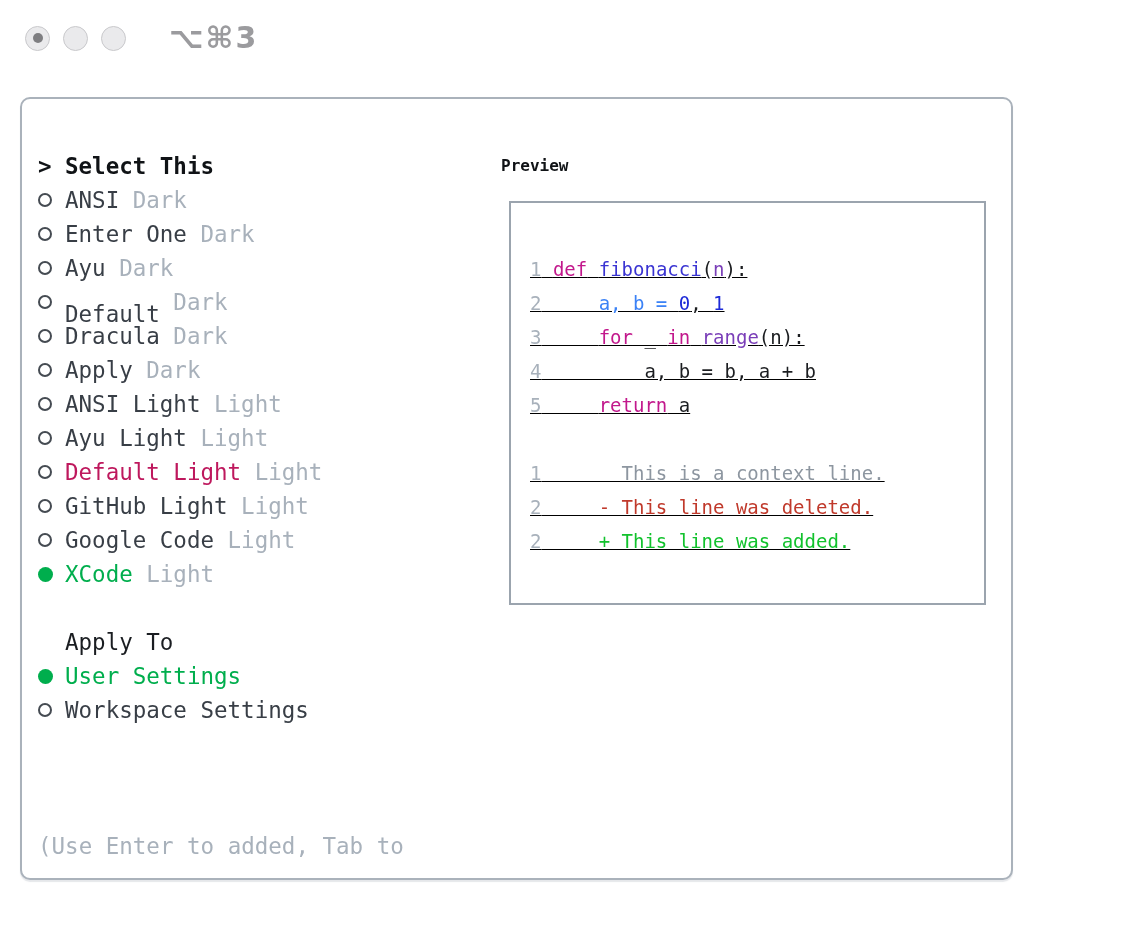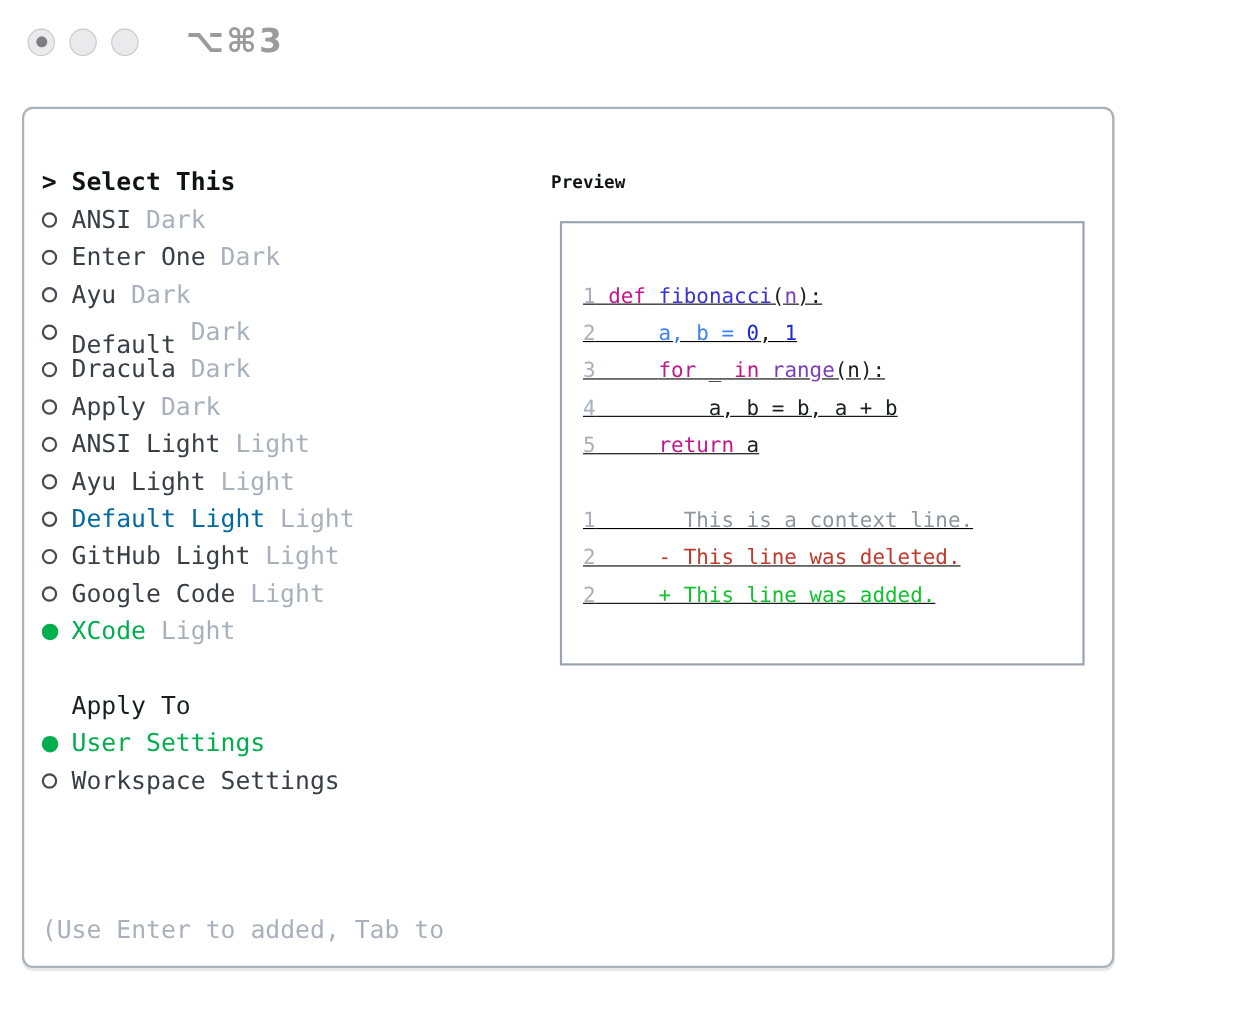--- a/index.html
+++ b/index.html
@@ -72,21 +72,21 @@
 
       <div id="theme-items">
           <div class="row"><span class="bullet-col"><span class="ring"></span></span><span style="color: rgb(56, 62, 70);">ANSI</span><span style="color: rgb(168, 177, 187);"> Dark</span></div>
           <div class="row"><span class="bullet-col"><span class="ring"></span></span><span style="color: rgb(56, 62, 70);">Enter One</span><span style="color: rgb(168, 177, 187);"> Dark</span></div>
           <div class="row"><span class="bullet-col"><span class="ring"></span></span><span style="color: rgb(56, 62, 70);">Ayu</span><span style="color: rgb(168, 177, 187);"> Dark</span></div>
           <div class="row"><span class="bullet-col"><span class="ring"></span></span><span style="color: rgb(56, 62, 70); margin-top: 24px;">Default</span><span style="color: rgb(168, 177, 187);"> Dark</span></div>
           <div class="row"><span class="bullet-col"><span class="ring"></span></span><span style="color: rgb(56, 62, 70);">Dracula</span><span style="color: rgb(168, 177, 187);"> Dark</span></div>
           <div class="row"><span class="bullet-col"><span class="ring"></span></span><span style="color: rgb(56, 62, 70);">Apply</span><span style="color: rgb(168, 177, 187);"> Dark</span></div>
           <div class="row"><span class="bullet-col"><span class="ring"></span></span><span style="color: rgb(56, 62, 70);">ANSI Light</span><span style="color: rgb(168, 177, 187);"> Light</span></div>
           <div class="row"><span class="bullet-col"><span class="ring"></span></span><span style="color: rgb(56, 62, 70);">Ayu Light</span><span style="color: rgb(168, 177, 187);"> Light</span></div>
-          <div class="row"><span class="bullet-col"><span class="ring"></span></span><span style="color: #0369a1;">Default Light</span><span style="color: rgb(168, 177, 187);"> Light</span></div>
+          <div class="row"><span class="bullet-col"><span class="ring"></span></span><span style="color: #be185d;">Default Light</span><span style="color: rgb(168, 177, 187);"> Light</span></div>
           <div class="row"><span class="bullet-col"><span class="ring"></span></span><span style="color: rgb(56, 62, 70);">GitHub Light</span><span style="color: rgb(168, 177, 187);"> Light</span></div>
           <div class="row"><span class="bullet-col"><span class="ring"></span></span><span style="color: rgb(56, 62, 70);">Google Code</span><span style="color: rgb(168, 177, 187);"> Light</span></div>
           <div class="row"><span class="bullet-col"><span class="disc" style="background: rgb(0, 174, 77);"></span></span><span style="color: rgb(0, 174, 77); text-align: right;">XCode</span><span style="color: rgb(168, 177, 187);"> Light</span></div>
         </div>
 
       <div class="spacer"></div>
 
       <div class="row">
         <span class="bullet-col"></span>
         <span class="subhdr">Apply To</span>

